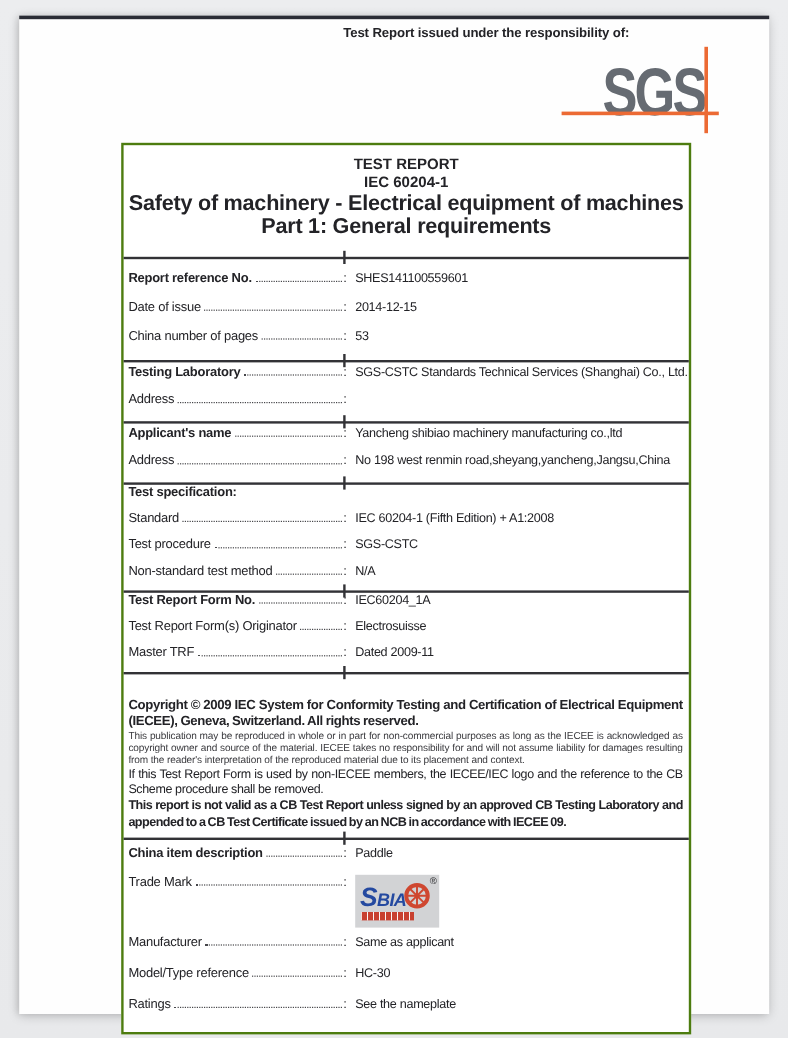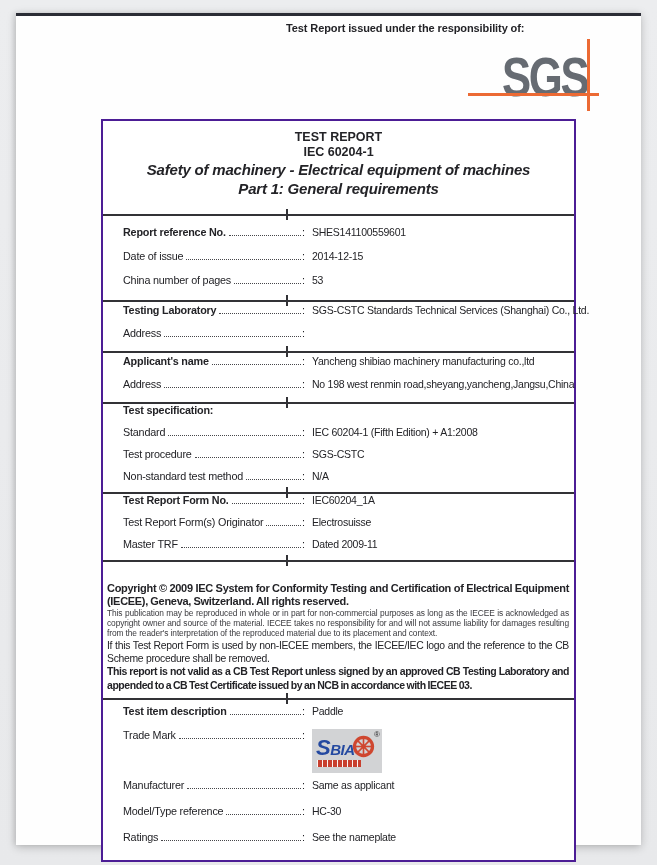--- a/index.html
+++ b/index.html
@@ -9,28 +9,28 @@
         border-top:3px solid #2a2c35;box-sizing:border-box;
         box-shadow:0 2px 9px rgba(0,0,0,.22),-2px 0 5px rgba(0,0,0,.08);}
   .issued{position:absolute;left:270px;top:6px;font-size:11px;font-weight:bold;white-space:nowrap;letter-spacing:-0.1px;}
   
   .sgs-text{position:absolute;left:486px;top:33px;font-size:56px;line-height:1;font-weight:800;
             color:#666b72;letter-spacing:-3px;transform:scaleX(.78);transform-origin:left top;}
   .sgs-hline{position:absolute;left:452px;top:77px;width:131px;height:2.5px;}
   .sgs-vline{position:absolute;left:571px;top:23px;width:2.5px;height:72px;}
   
   .tbl{position:absolute;left:85px;top:103px;width:475px;min-height:716px;box-sizing:border-box;
-       border:2px solid #4c1d95;background:#fff;}
-  .sec{position:relative;padding:0 6px 0 20px;}
+       border:2px solid #4d7c0f;background:#fff;}
+  .sec{position:relative;padding:0 6px 0 4px;}
   .sec + .sec{border-top:2px solid #323236;}
   .sec + .sec::before{content:"";position:absolute;left:183px;top:-7px;width:1.5px;height:11px;background:#323236;}
   
   .sec1{text-align:center;padding:9px 4px 16px 4px;}
   .t-sm{font-size:12.5px;font-weight:bold;line-height:15px;}
-  .t-lg{font-size:15px;font-weight:bold;line-height:19px;letter-spacing:-0.2px;font-style:italic;}
+  .t-lg{font-size:18px;font-weight:bold;line-height:19px;letter-spacing:-0.2px;}
   
   .frow{display:flex;align-items:baseline;height:23px;font-size:11px;}
   .sec2{padding-top:10px;padding-bottom:2px;}
   .sec2 .frow{height:24px;}
   .sec3,.sec4{padding-top:2px;padding-bottom:1px;}
   .sec5 .frow,.sec6 .frow{height:22px;}
   .lblwrap{display:flex;width:182px;flex:none;align-items:baseline;}
   .lbl{white-space:nowrap;font-size:10.8px;letter-spacing:-0.2px;}
   .b{font-weight:bold;}
   .dots{flex:1;min-width:6px;border-bottom:1.6px dotted #46464a;margin:0 1px 3px 3px;}
@@ -197,27 +197,27 @@
             <span class="colon">:</span>
           </span>
           <span class="val">Dated 2009-11</span>
         </div>
       </div>
 
       <div class="sec sec7">
         <p class="cp cp-b1">Copyright © 2009 IEC System for Conformity Testing and Certification of Electrical Equipment (IECEE), Geneva, Switzerland. All rights reserved.</p>
         <p class="cp cp-sm">This publication may be reproduced in whole or in part for non-commercial purposes as long as the IECEE is acknowledged as copyright owner and source of the material. IECEE takes no responsibility for and will not assume liability for damages resulting from the reader's interpretation of the reproduced material due to its placement and context.</p>
         <p class="cp cp-md">If this Test Report Form is used by non-IECEE members, the IECEE/IEC logo and the reference to the CB Scheme procedure shall be removed.</p>
-        <p class="cp cp-b2">This report is not valid as a CB Test Report unless signed by an approved CB Testing Laboratory and appended to a CB Test Certificate issued by an NCB in accordance with IECEE 03.</p>
+        <p class="cp cp-b2">This report is not valid as a CB Test Report unless signed by an approved CB Testing Laboratory and appended to a CB Test Certificate issued by an NCB in accordance with IECEE 09.</p>
       </div>
 
       <div class="sec sec8">
         <div class="frow first">
           <span class="lblwrap">
-            <span class="lbl b">Test item description</span>
+            <span class="lbl b">China item description</span>
             <span class="dots"></span>
             <span class="colon">:</span>
           </span>
           <span class="val">Paddle</span>
         </div>
         <div class="frow tm">
           <span class="lblwrap">
             <span class="lbl">Trade Mark</span>
             <span class="dots"></span>
             <span class="colon">:</span>

